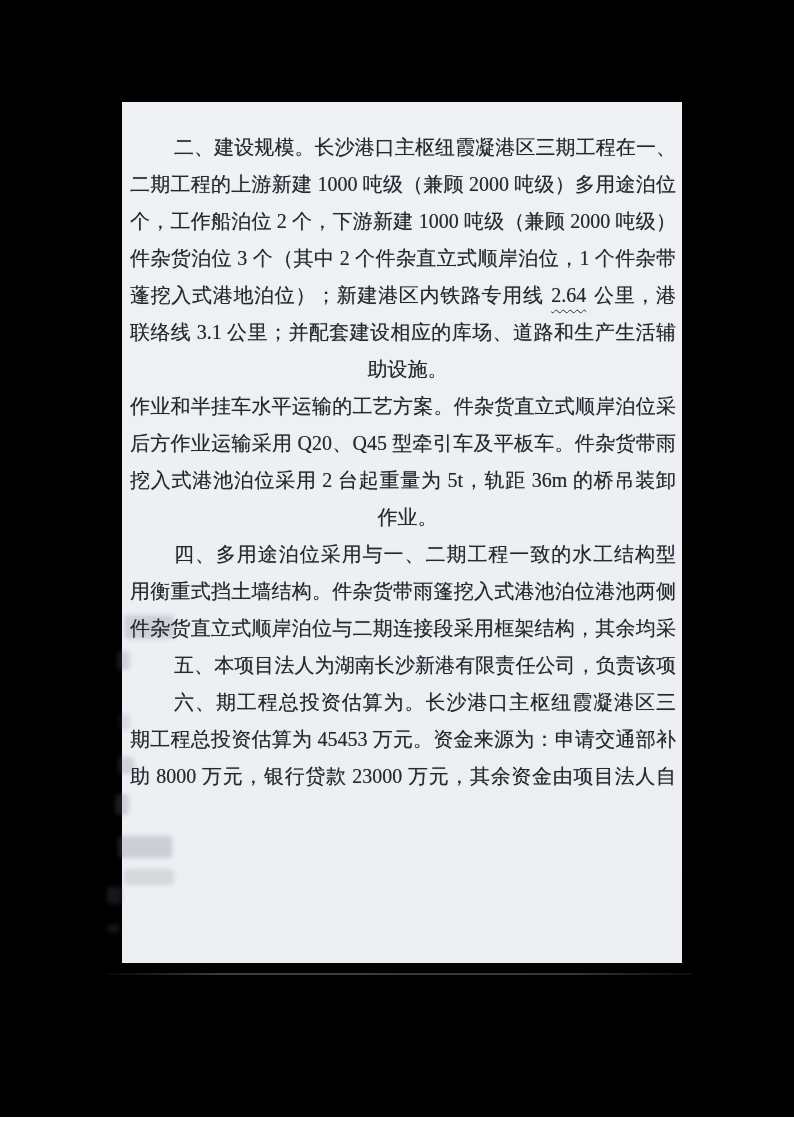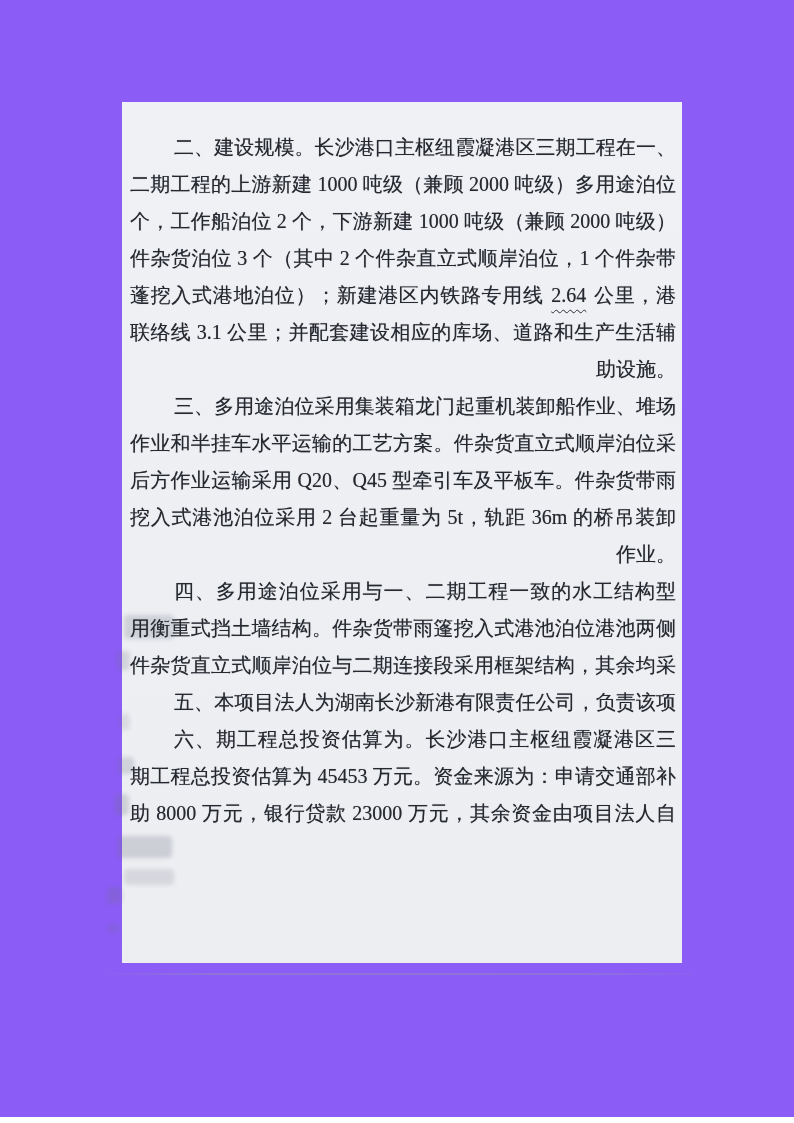--- a/index.html
+++ b/index.html
@@ -2,21 +2,21 @@
 <html><head>
 <meta charset="utf-8">
 <style>
   * { margin: 0; padding: 0; box-sizing: border-box; }
   html, body {
     width: 794px; height: 1123px;
     background: #ffffff;
     overflow: hidden;
     font-family: "Liberation Serif", "DejaVu Serif", serif;
   }
-  .canvas { position: relative; width: 794px; height: 1117px; background: #8b5cf6; }
+  .canvas { position: relative; width: 794px; height: 1117px; background: #000000; }
 
   
   .scan-page {
     position: absolute;
     left: 122px; top: 102px;
     width: 560px; height: 861px;
     background: linear-gradient(180deg, #eff1f5 0%, #edeff3 55%, #eceef2 100%);
   }
 
   .text-block {
@@ -29,21 +29,21 @@
   }
 
   .para { margin: 0; }
   .line {
     text-align: justify;
     text-align-last: justify;
     height: 37px;
     overflow: hidden;
   }
   .line.first { padding-left: 44px; }
-  .line.last { text-align: right; text-align-last: auto; margin-left: 9px; }
+  .line.last { text-align: center; text-align-last: auto; margin-left: 9px; }
 
   
   .uline-wavy {
     border-bottom: 1.5px solid #3a3c44;
     text-decoration: underline wavy rgba(55, 58, 68, 0.75) 1px;
     text-underline-offset: 7px;
     padding: 0 2px 11px 2px;
   }
 
   
@@ -100,21 +100,20 @@
         <div class="line">
           <span>蓬挖入式港地泊位）；新建港区内铁路专用线</span>
           <span class="uline-wavy">2.64</span>
           <span>公里，港外</span>
         </div>
         <div class="line">联络线 3.1 公里；并配套建设相应的库场、道路和生产生活辅</div>
         <div class="line last">助设施。</div>
       </div>
 
       <div class="para">
-        <div class="line first">三、多用途泊位采用集装箱龙门起重机装卸船作业、堆场</div>
         <div class="line">作业和半挂车水平运输的工艺方案。件杂货直立式顺岸泊位采</div>
         <div class="line">后方作业运输采用 Q20、Q45 型牵引车及平板车。件杂货带雨篷</div>
         <div class="line">挖入式港池泊位采用 2 台起重量为 5t，轨距 36m 的桥吊装卸船</div>
         <div class="line last">作业。</div>
       </div>
 
       <div class="para">
         <div class="line first">四、多用途泊位采用与一、二期工程一致的水工结构型式。</div>
         <div class="line">用衡重式挡土墙结构。件杂货带雨篷挖入式港池泊位港池两侧</div>
         <div class="line">件杂货直立式顺岸泊位与二期连接段采用框架结构，其余均采</div>

